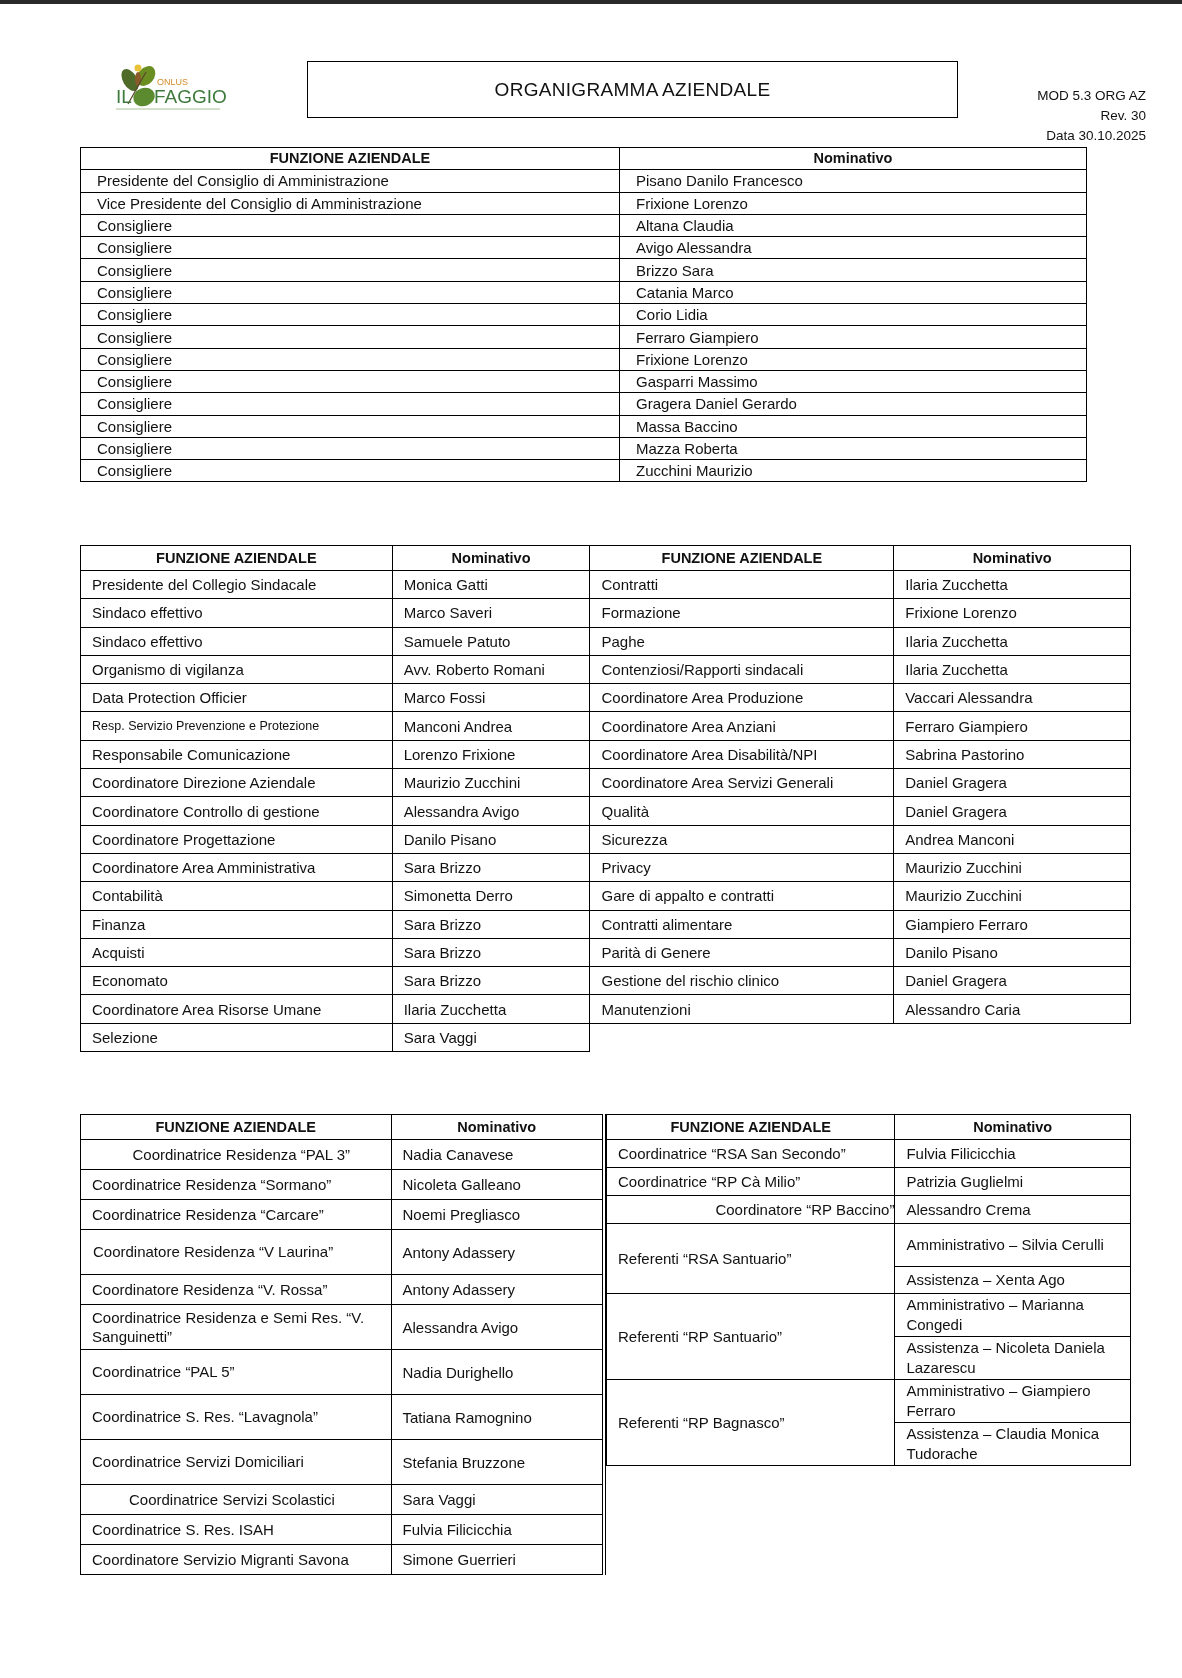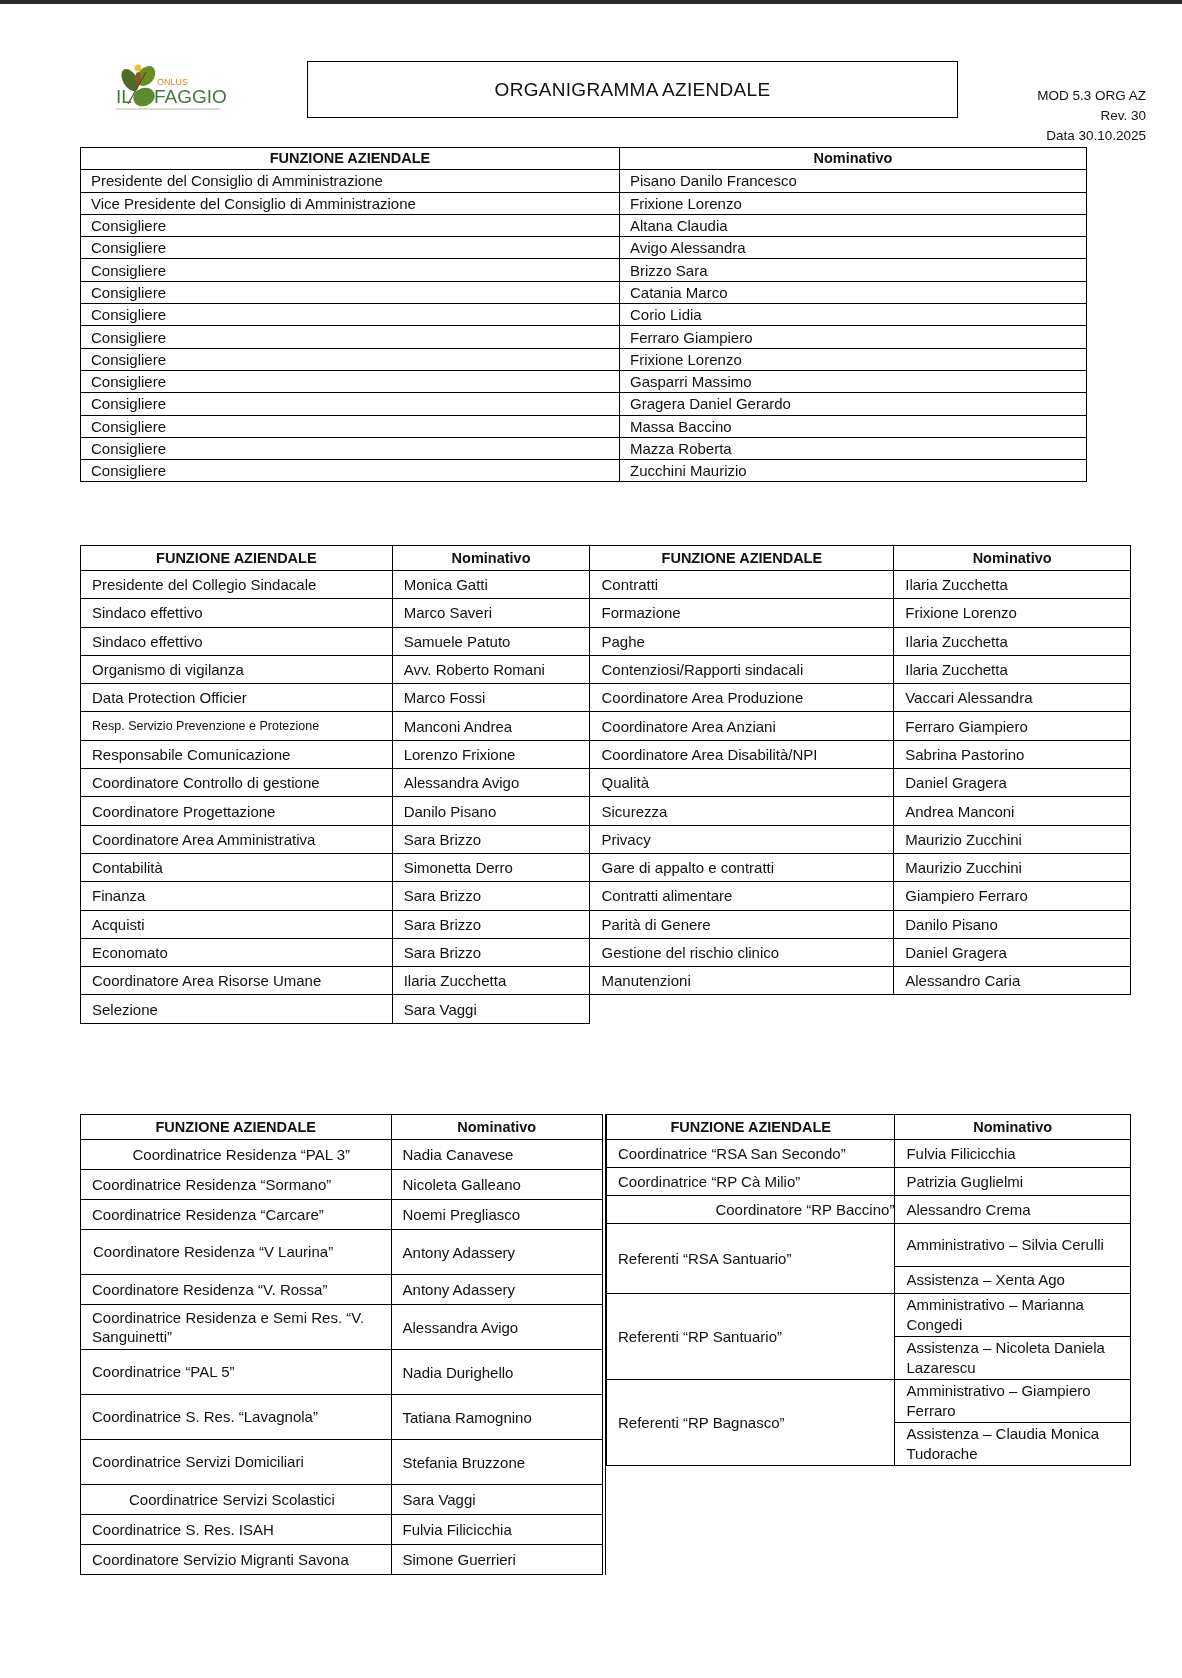--- a/index.html
+++ b/index.html
@@ -24,21 +24,21 @@
     font-size: 13.5px; line-height: 20px; margin-top: 24px;
   }
 
   table { border-collapse: collapse; position: absolute; font-size: 15px; }
   td, th { border: 1.5px solid #000; padding: 0 0 0 11px; text-align: left; font-weight: normal; vertical-align: middle; }
   th { font-weight: bold; text-align: center; padding: 0; font-size: 14.5px; }
 
   
   #t1 { left: 80px; top: 147px; width: 1007px; }
   #t1 th, #t1 td { height: 21.3px; line-height: 21px; }
-  #t1 td { padding-left: 10px; }
+  #t1 td { padding-left: 16px; }
   #t1 col.c1 { width: 539px; }
 
   
   #t2 { left: 80px; top: 545px; width: 1051px; }
   #t2 th { height: 24px; }
   #t2 td { height: 27.3px; }
   #t2 col.a { width: 312px; } #t2 col.b { width: 198px; }
   #t2 col.c { width: 304px; } #t2 col.d { width: 237px; }
   .small { font-size: 12.5px; }
   .empty-cell { border: none !important; border-top: 1.5px solid #000 !important; }
@@ -204,20 +204,26 @@
         <td>Coordinatore Area Anziani</td>
         <td>Ferraro Giampiero</td>
       </tr>
       <tr>
         <td>Responsabile Comunicazione</td>
         <td>Lorenzo Frixione</td>
         <td>Coordinatore Area Disabilità/NPI</td>
         <td>Sabrina Pastorino</td>
       </tr>
       <tr>
+        <td>Coordinatore Direzione Aziendale</td>
+        <td>Maurizio Zucchini</td>
+        <td>Coordinatore Area Servizi Generali</td>
+        <td>Daniel Gragera</td>
+      </tr>
+      <tr>
         <td>Coordinatore Controllo di gestione</td>
         <td>Alessandra Avigo</td>
         <td>Qualità</td>
         <td>Daniel Gragera</td>
       </tr>
       <tr>
         <td>Coordinatore Progettazione</td>
         <td>Danilo Pisano</td>
         <td>Sicurezza</td>
         <td>Andrea Manconi</td>

